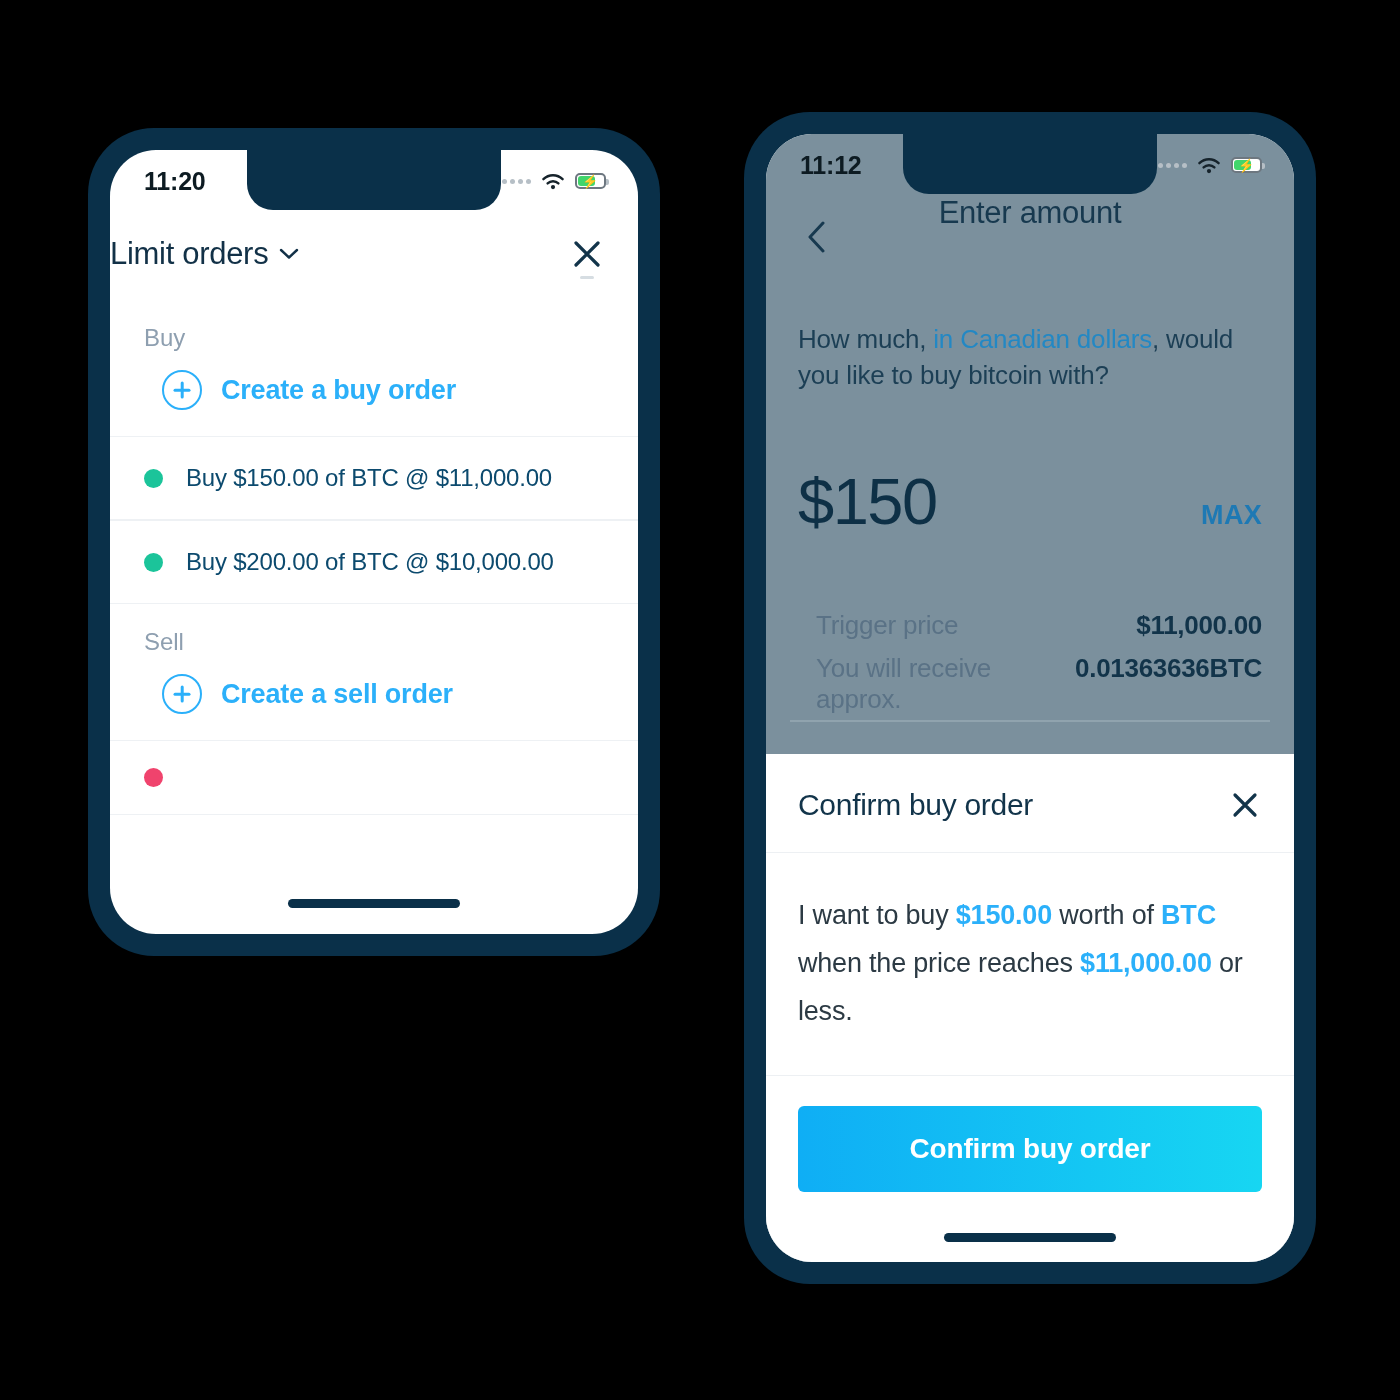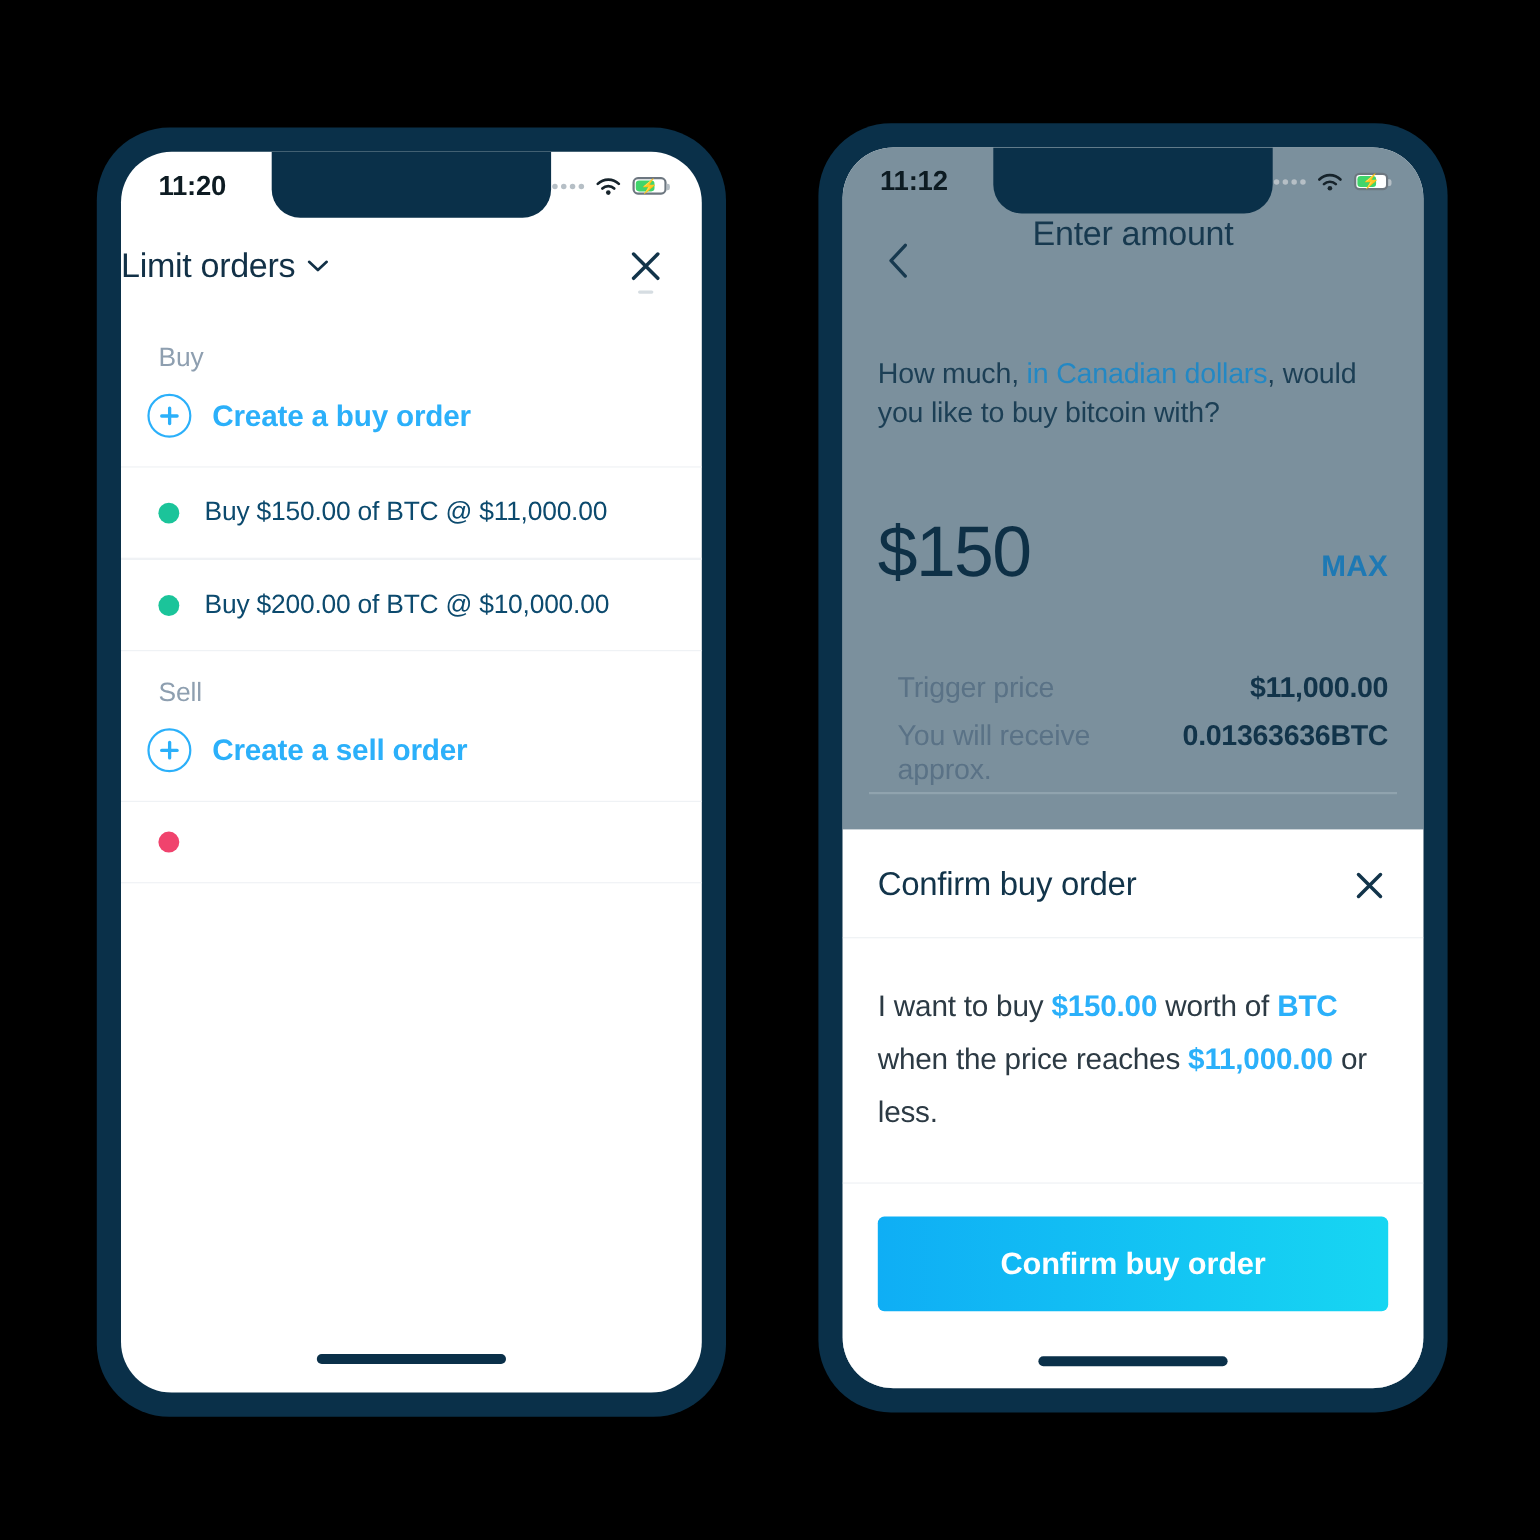--- a/index.html
+++ b/index.html
@@ -15,21 +15,21 @@
   .stage { position: relative; width: 1400px; height: 1400px; }
 
   
   .phone {
     position: absolute;
     background: #0A3049;
     border-radius: 66px;
     box-sizing: border-box;
     padding: 22px;
   }
-  .phone.left  { left: 88px;  top: 116px; width: 572px; height: 1172px; }
+  .phone.left  { left: 88px;  top: 128px; width: 572px; height: 828px; }
   .phone.right { left: 744px; top: 112px; width: 572px; height: 1172px; }
 
   .screen {
     position: relative;
     width: 100%; height: 100%;
     background: #ffffff;
     border-radius: 46px;
     overflow: hidden;
   }
 
@@ -109,21 +109,21 @@
     z-index: 19;
   }
 
   .list { position: absolute; top: 150px; left: 0; right: 0; }
   .sec-label {
     padding: 24px 34px 4px;
     font-size: 24px; color: #8e9fb0; letter-spacing: -0.1px;
   }
   .create-row {
     display: flex; align-items: center; gap: 19px;
-    padding: 14px 24px 26px;
+    padding: 14px 52px 26px;
   }
   .plus-ic {
     width: 36px; height: 36px; border: 2.4px solid #2BB0FA;
     border-radius: 50%; position: relative; flex: none;
   }
   .plus-ic::before, .plus-ic::after {
     content:''; position: absolute; background: #2BB0FA;
     left: 50%; top: 50%;
   }
   .plus-ic::before { width: 17px; height: 2.6px; transform: translate(-50%,-50%); border-radius:2px;}

